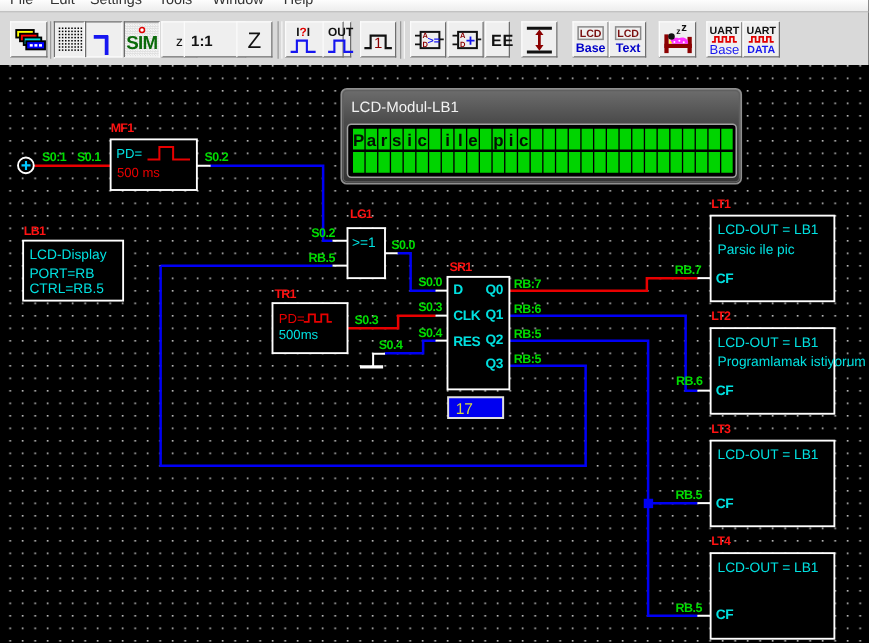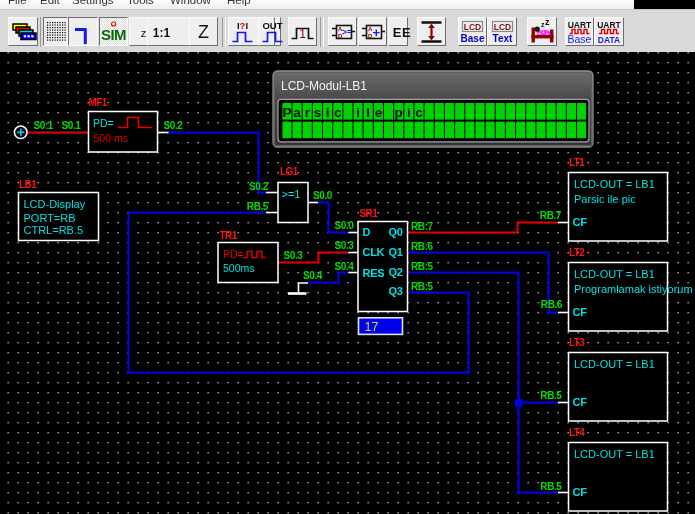--- a/index.html
+++ b/index.html
@@ -1,17 +1,17 @@
 <!DOCTYPE html>
 <html><head>
 <meta charset="utf-8">
 <style>
 html,body{margin:0;padding:0;background:#000;}
 body{width:695px;height:514px;overflow:hidden;font-family:"Liberation Sans",sans-serif;position:relative;}
-#menubar{position:absolute;left:0;top:0;width:634px;height:9px;background:linear-gradient(#fdfdfd,#ededed);overflow:hidden;}
+#menubar{position:absolute;left:0;top:0;width:695px;height:9px;background:linear-gradient(#fdfdfd,#ededed);overflow:hidden;}
 #menubar span{position:absolute;top:-6px;font-size:11.5px;color:#333;}
 #toolbar{position:absolute;left:0;top:9px;width:695px;height:43px;background:#d9d9d9;border-top:1px solid #c8c8c8;box-sizing:border-box;}
 .btn{position:absolute;top:7px;height:29px;background:#efefef;box-sizing:border-box;
 border-top:1px solid #fbfbfb;border-left:1px solid #fbfbfb;border-right:1px solid #6e6e6e;border-bottom:1px solid #6e6e6e;}
 .btn.dn{border-top:1px solid #6e6e6e;border-left:1px solid #6e6e6e;border-right:1px solid #fbfbfb;border-bottom:1px solid #fbfbfb;}
 .btn.st{background:repeating-conic-gradient(#f8f8f8 0% 25%, #dcdcdc 0% 50%) 0 0/2px 2px;}
 .sep{position:absolute;top:7px;height:30px;width:2px;border-left:1px solid #9a9a9a;border-right:1px solid #f5f5f5;}
 .btn svg{position:absolute;left:0;top:0;}
 #canvas{position:absolute;left:0;top:52px;width:695px;height:462px;background:#000;}
 text{font-family:"Liberation Sans",sans-serif;}

